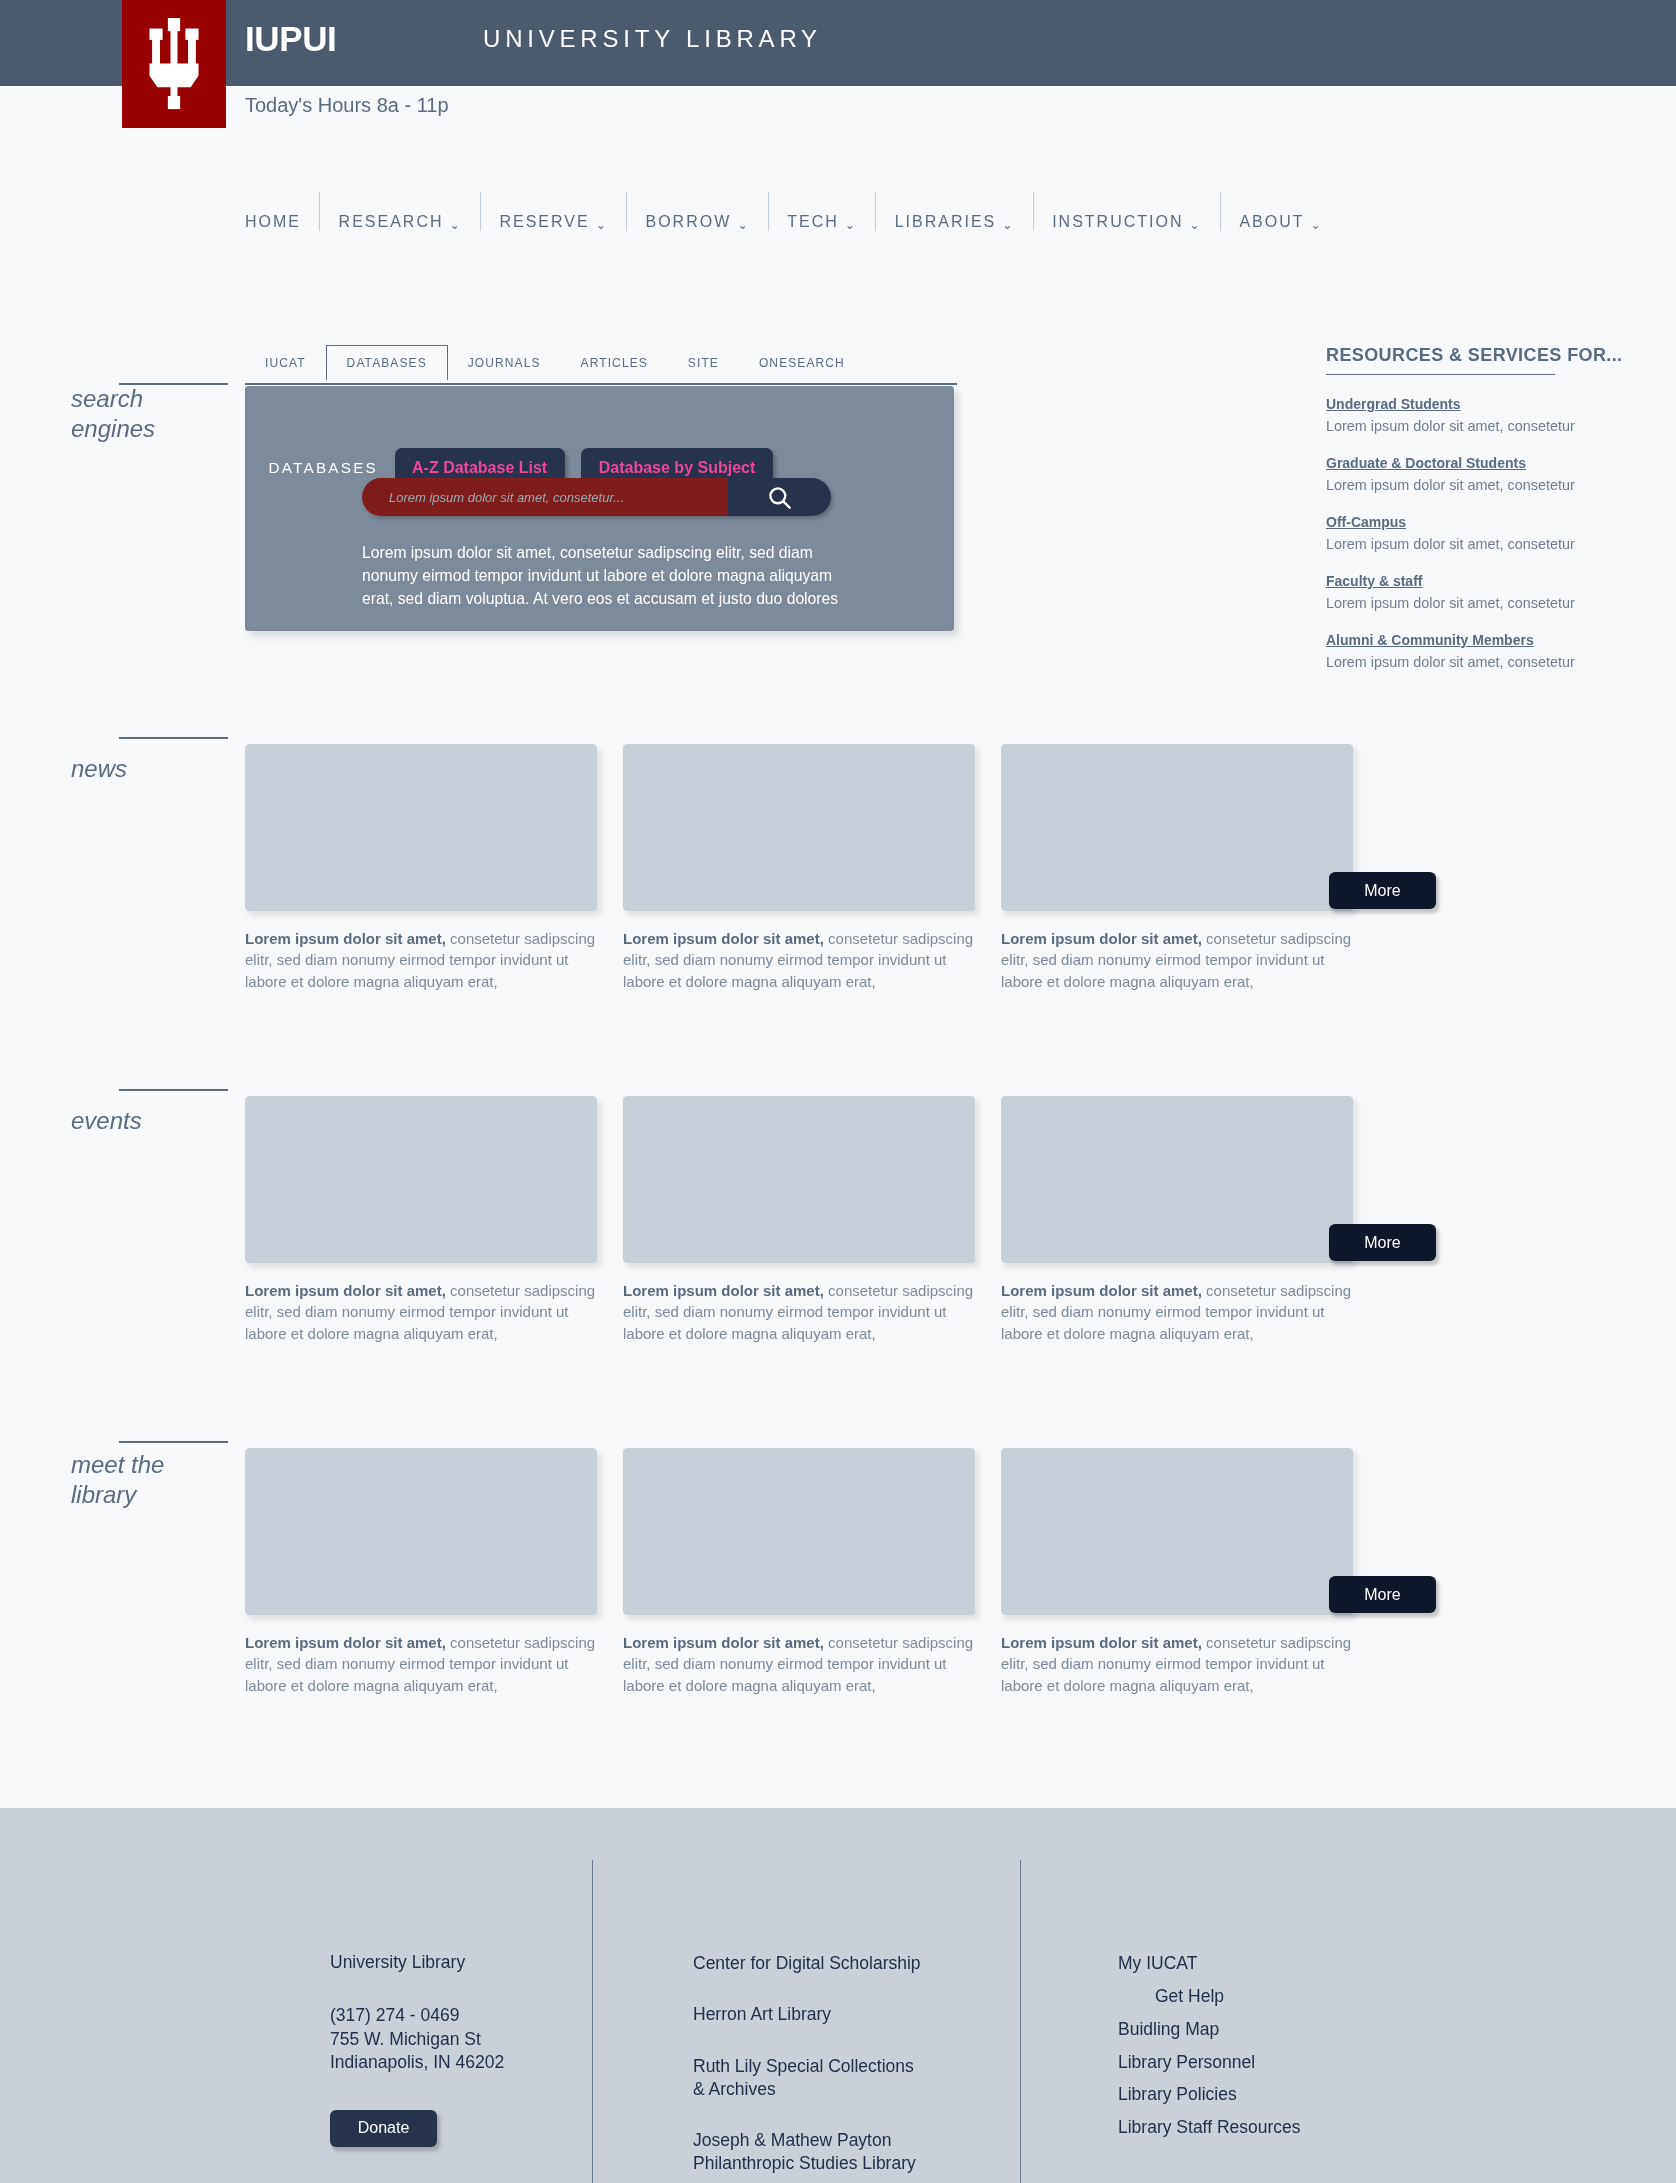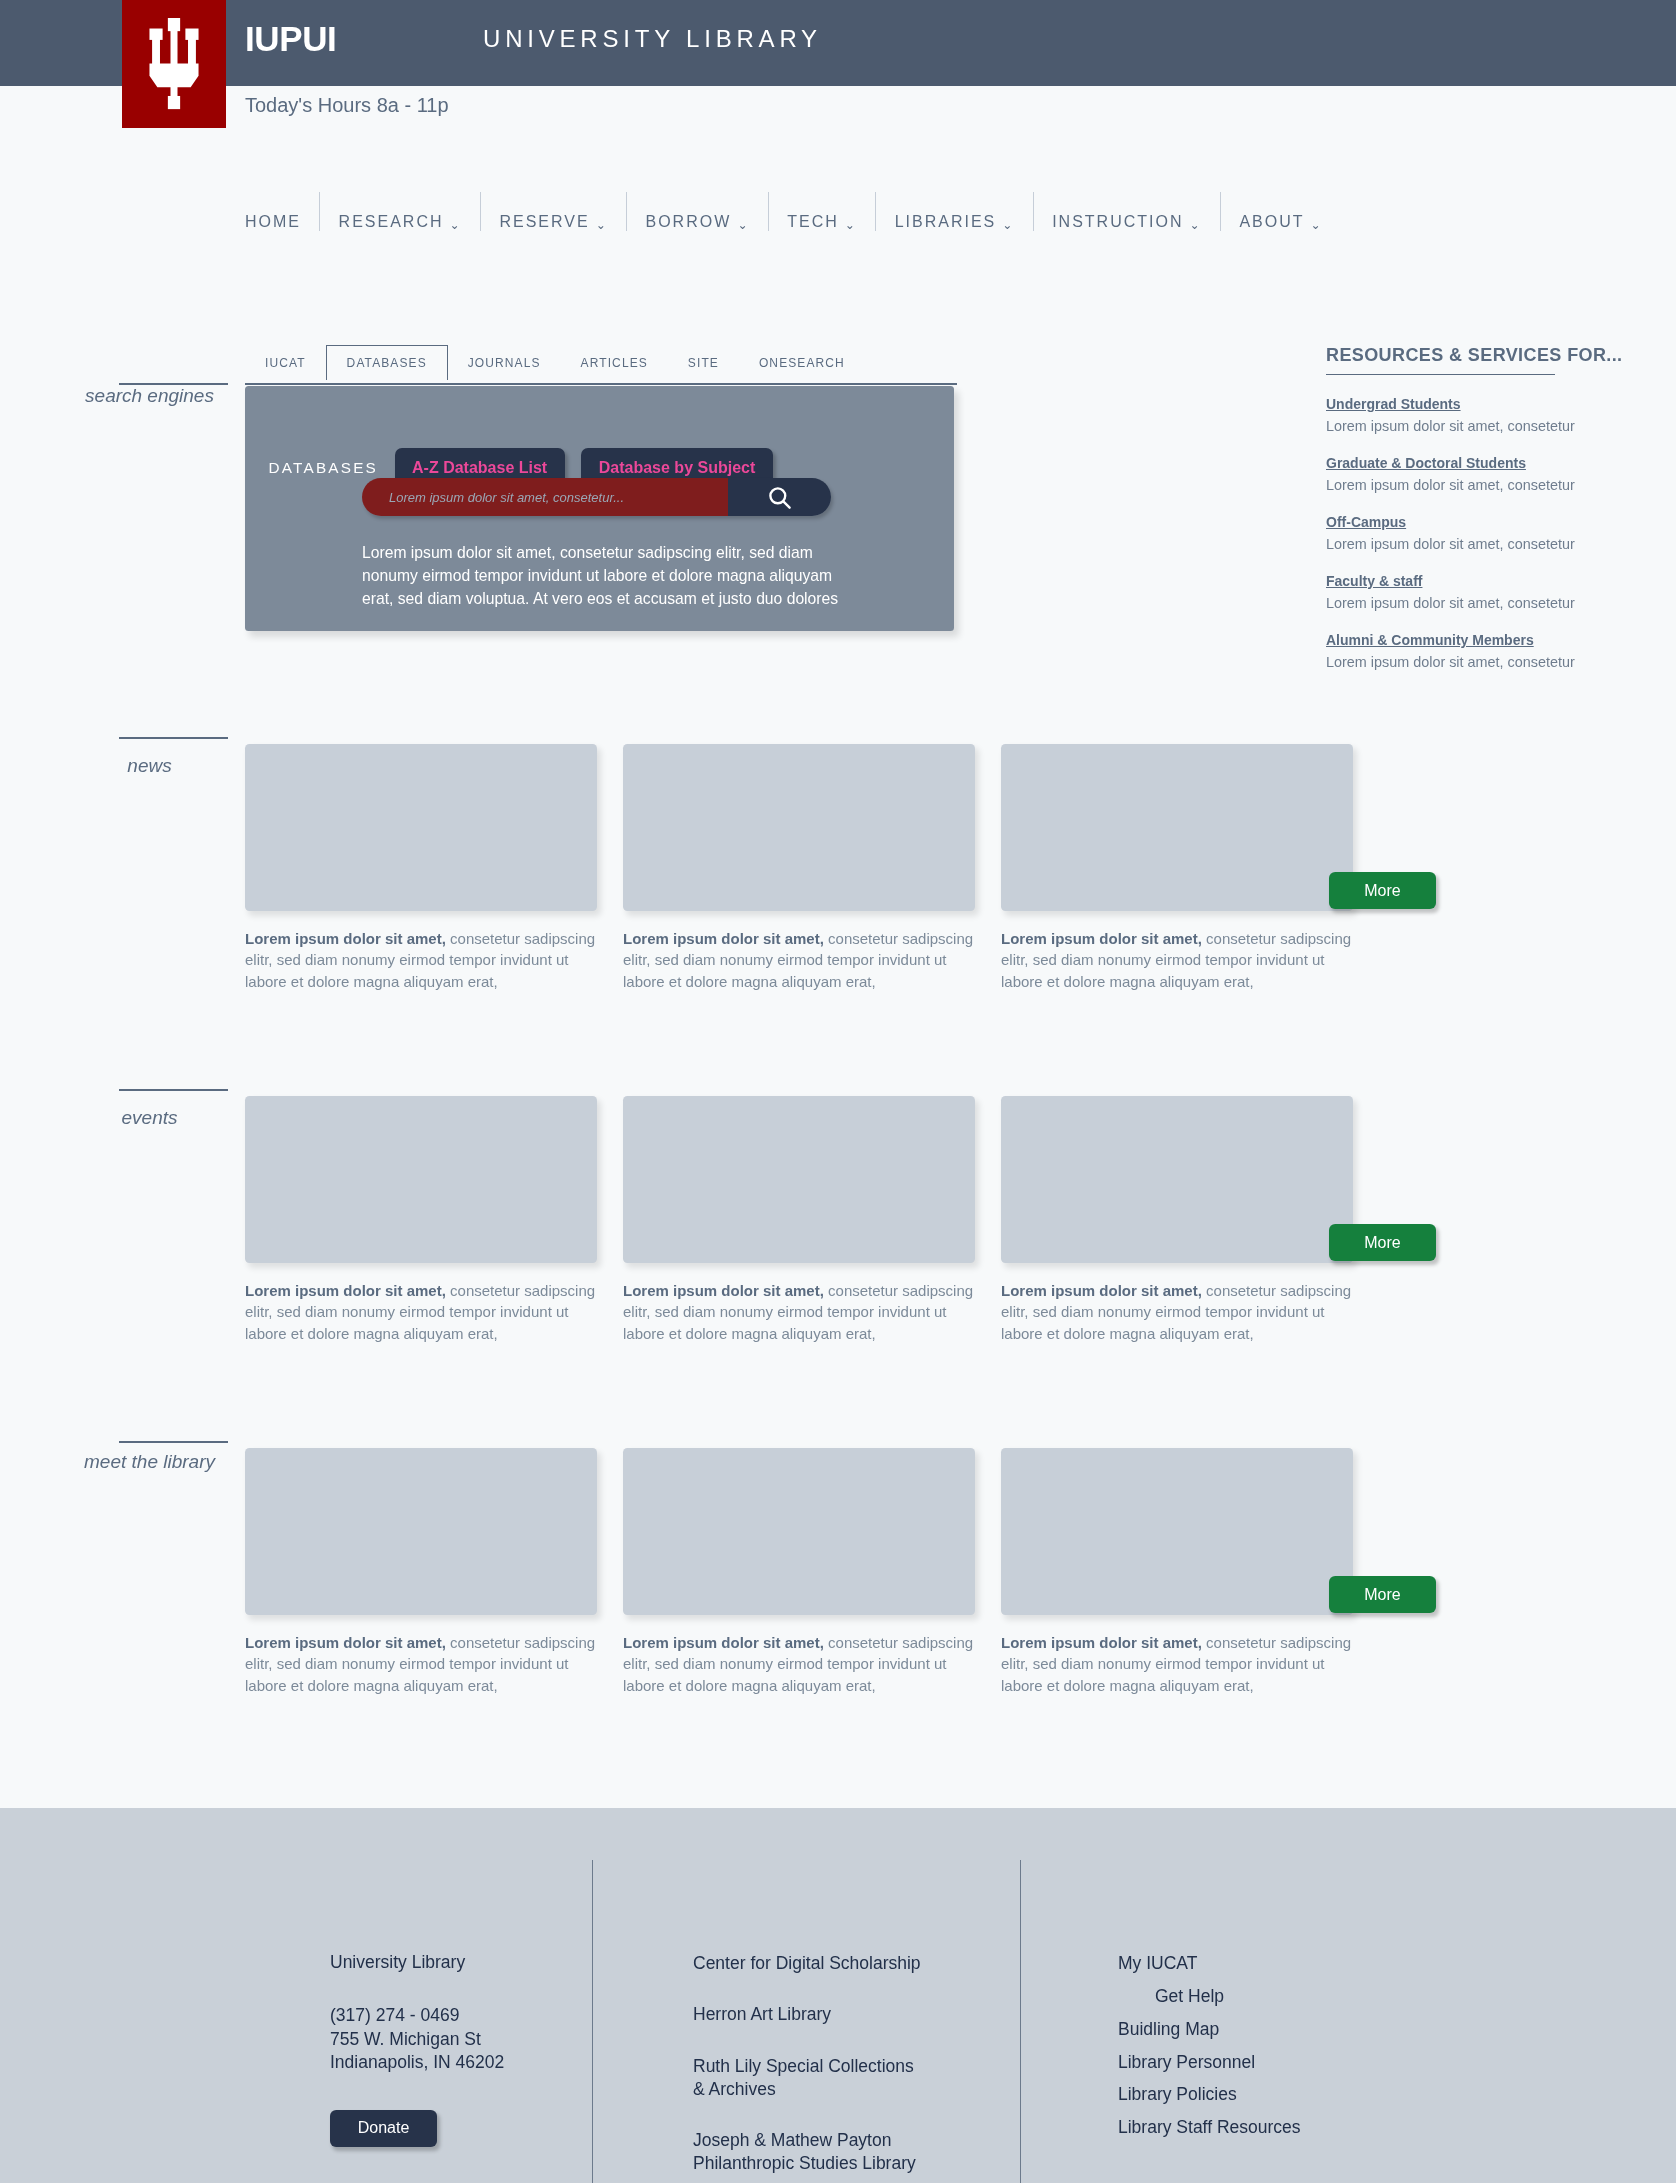--- a/index.html
+++ b/index.html
@@ -132,23 +132,23 @@
   .tab-underline-left {
     position: absolute;
     top: 383px; left: 119px;
     width: 109px;
     height: 2.2px;
     background: #5a6b80;
   }
 
   .sectionlabel {
     position: absolute;
-    text-align: center;
+    text-align: left;
     font-style: italic;
-    font-size: 19px;
+    font-size: 24px;
     line-height: 1.25;
     color: #5a6b80;
     font-family: "Liberation Sans", sans-serif;
   }
 
   .searchpanel {
     position: absolute;
     top: 386px; left: 245px;
     width: 709px;
     height: 245px;
@@ -281,21 +281,21 @@
   .card-text {
     margin-top: 16.6px;
     font-size: 15px;
     line-height: 1.46;
     color: #7c8a99;
     font-family: "Liberation Sans", sans-serif;
   }
   .card-text b { color: #5a6b80; font-weight: 700; }
   .morebtn {
     position: absolute;
-    background: #15803d;
+    background: #0f172a;
     color: #ffffff;
     font-size: 16px;
     font-family: "Liberation Sans", sans-serif;
     border: none;
     border-radius: 6.1px;
     padding: 9.6px 0;
     width: 107px;
     text-align: center;
     box-shadow: 2.6px 3.1px 3.9px rgba(0,0,0,0.22);
     cursor: pointer;

